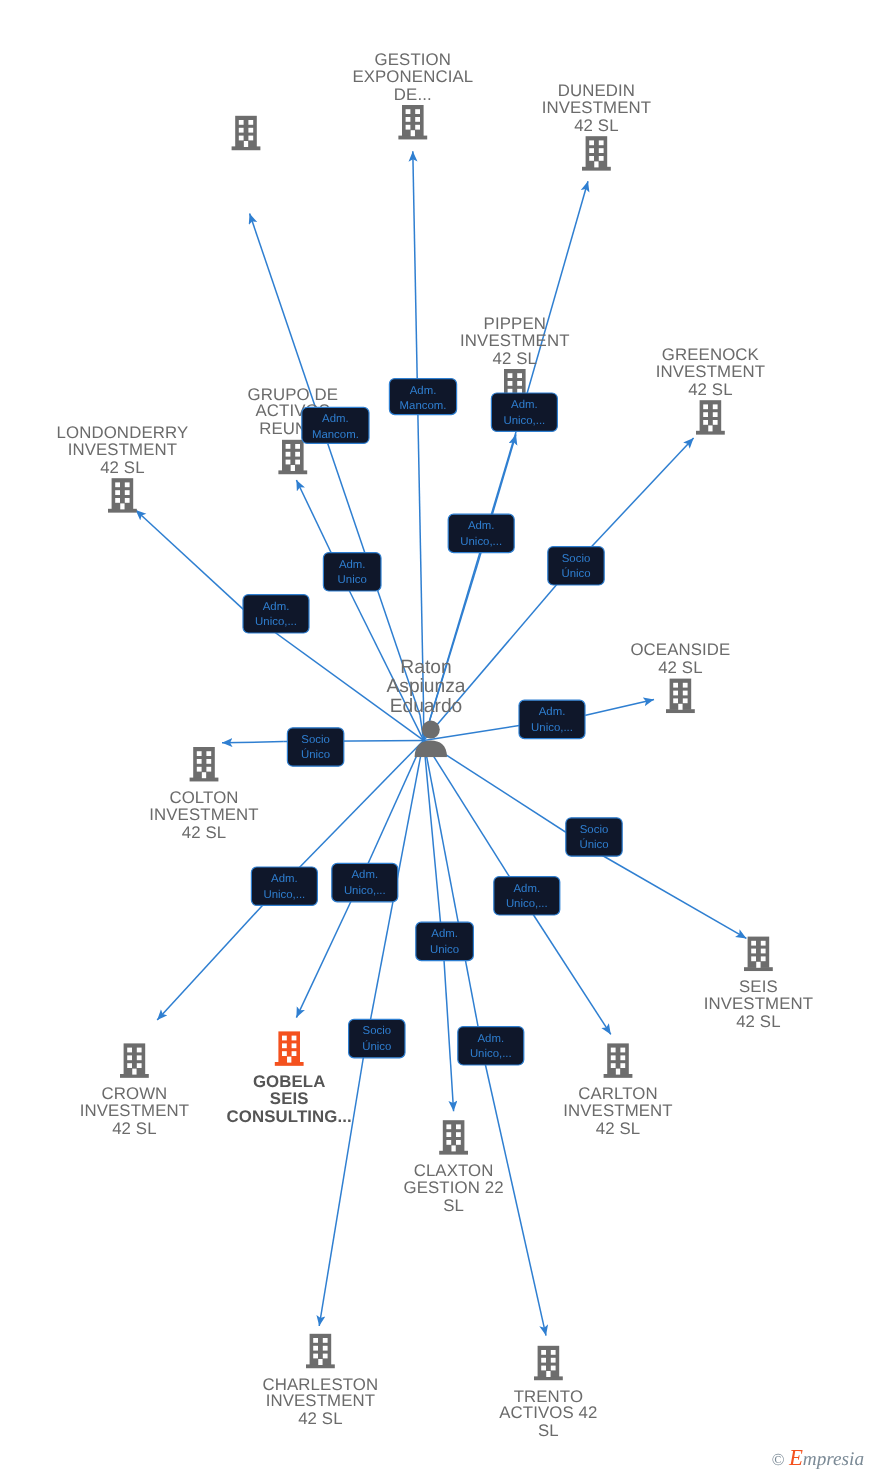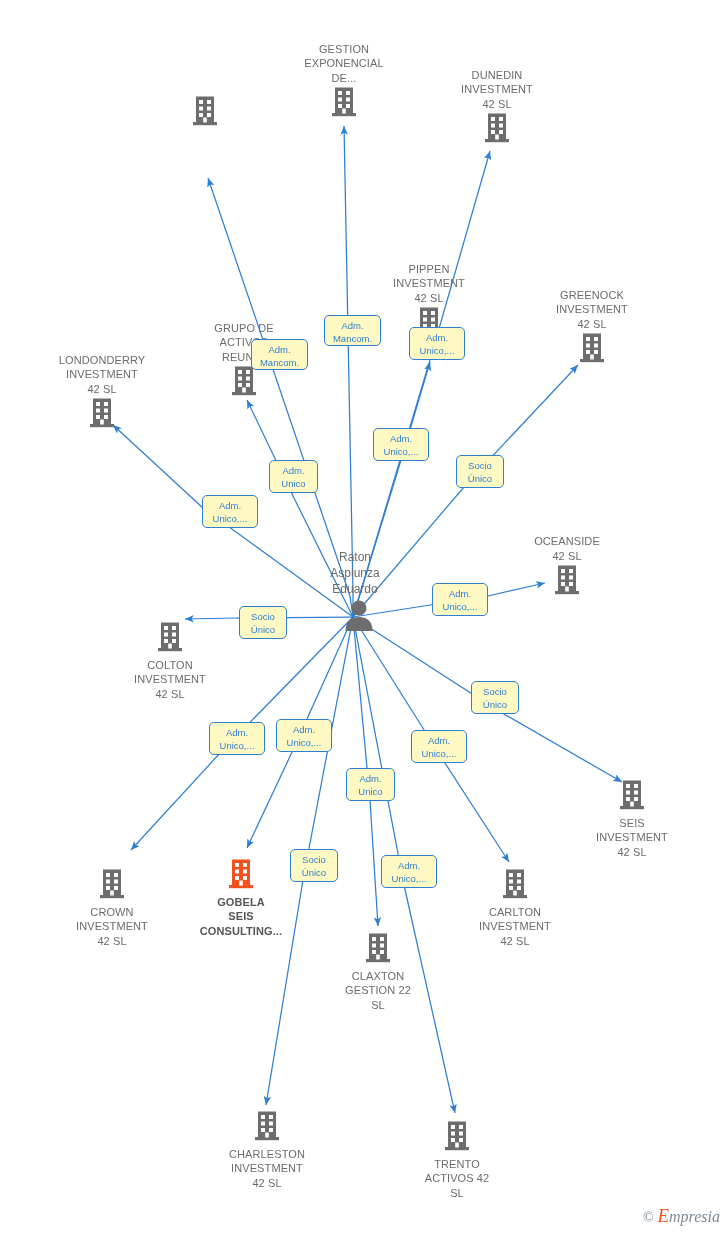--- a/index.html
+++ b/index.html
@@ -23,21 +23,21 @@
     top: 0;
     width: 728px;
     height: 1235px;
   }
   .node {
     position: absolute;
     width: 120px;
     margin-left: -60px;
     text-align: center;
     color: #6b6b6b;
-    font-size: 11px;
+    font-size: 14px;
     line-height: 14.5px;
     letter-spacing: 0.1px;
   }
   .node .icon {
     display: block;
     margin: 0 auto;
   }
   .node.above .label {
     margin-bottom: 1px;
   }
@@ -47,29 +47,29 @@
   .node.highlight .label {
     color: #555555;
     font-weight: bold;
   }
   .person-label {
     position: absolute;
     width: 120px;
     margin-left: -60px;
     text-align: center;
     color: #6b6b6b;
-    font-size: 12px;
+    font-size: 16px;
     line-height: 16px;
   }
   .edge-label {
     position: absolute;
     box-sizing: border-box;
     border: 1.3px solid #2f7fd1;
     border-radius: 5px;
-    background: #fef9c3;
+    background: #0f172a;
     color: #2f7fd1;
     font-size: 9.5px;
     line-height: 12.5px;
     text-align: center;
     padding: 4px 3px 4px 3px;
     white-space: pre-line;
   }
   .watermark {
     position: absolute;
     right: 8px;

